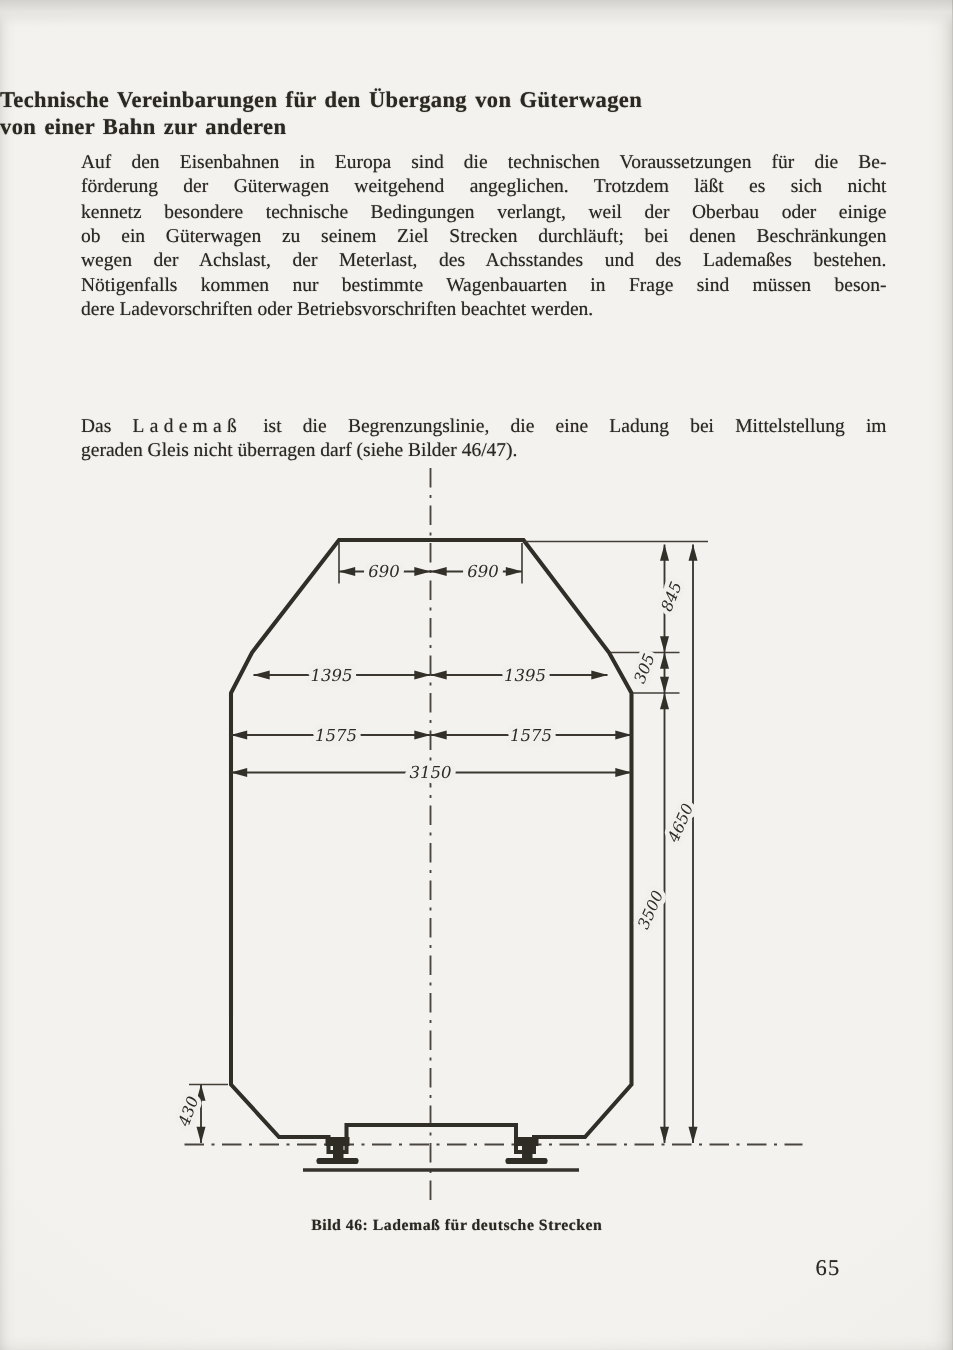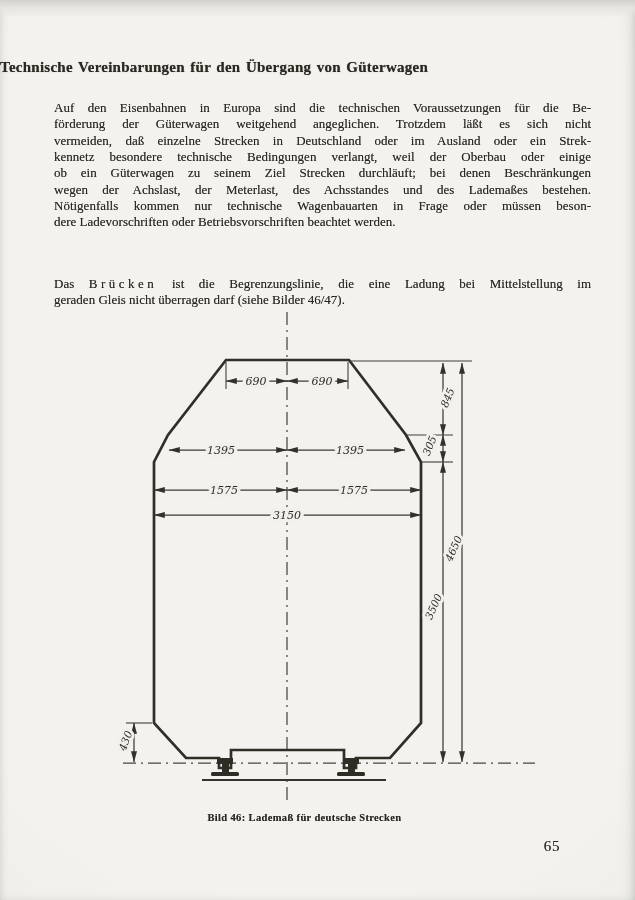--- a/index.html
+++ b/index.html
@@ -69,35 +69,35 @@
 </style>
 </head>
 <body>
 
 <div class="page">
 
   <div class="scan-edge-top"></div>
 
   <div class="title">
     <div>Technische Vereinbarungen für den Übergang von Güterwagen</div>
+    <div>von einer Bahn zur anderen</div>
   </div>
 
   <div class="para para-1">
     <div class="tline">Auf den Eisenbahnen in Europa sind die technischen Voraussetzungen für die Be-</div>
     <div class="tline">förderung der Güterwagen weitgehend angeglichen. Trotzdem läßt es sich nicht</div>
-    <div class="tline">vermeiden, daß einzelne Strecken in Deutschland oder im Ausland oder ein Strek-</div>
     <div class="tline">kennetz besondere technische Bedingungen verlangt, weil der Oberbau oder einige</div>
     <div class="tline">ob ein Güterwagen zu seinem Ziel Strecken durchläuft; bei denen Beschränkungen</div>
     <div class="tline">wegen der Achslast, der Meterlast, des Achsstandes und des Lademaßes bestehen.</div>
-    <div class="tline">Nötigenfalls kommen nur technische Wagenbauarten in Frage oder müssen beson-</div>
+    <div class="tline">Nötigenfalls kommen nur bestimmte Wagenbauarten in Frage sind müssen beson-</div>
     <div class="tline tl-last">dere Ladevorschriften oder Betriebsvorschriften beachtet werden.</div>
   </div>
 
   <div class="para para-2">
-    <div class="tline"><span>Das</span> <span class="sperr">Brücken</span> <span>ist die Begrenzungslinie, die eine Ladung bei Mittelstellung im</span></div>
+    <div class="tline"><span>Das</span> <span class="sperr">Lademaß</span> <span>ist die Begrenzungslinie, die eine Ladung bei Mittelstellung im</span></div>
     <div class="tline tl-last">geraden Gleis nicht überragen darf (siehe Bilder 46/47).</div>
   </div>
 
   <svg class="figure-svg" width="635" height="515" viewBox="0 0 635 515" xmlns="http://www.w3.org/2000/svg">
     <defs>
       <marker id="ah" markerUnits="userSpaceOnUse" markerWidth="12" markerHeight="8" refX="11.3" refY="4" orient="auto-start-reverse">
         <path d="M0.5,1 L11.5,4 L0.5,7 Z" fill="#332f29"></path>
       </marker>
     </defs>
 

